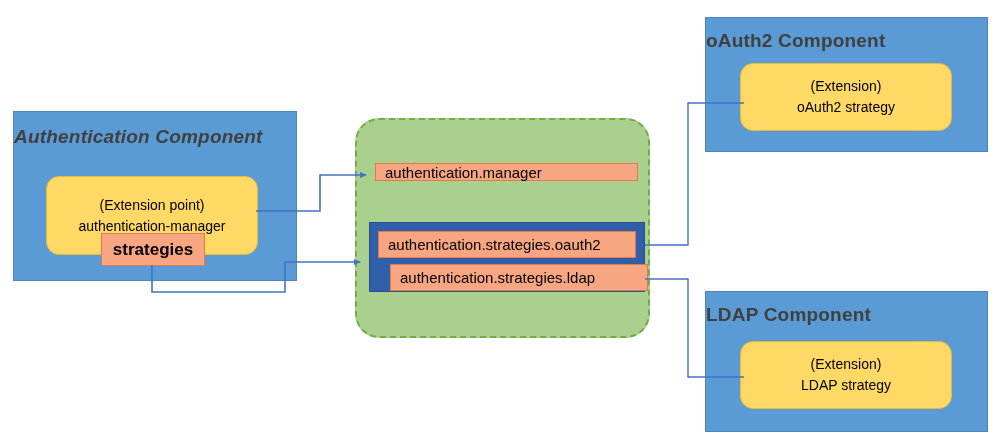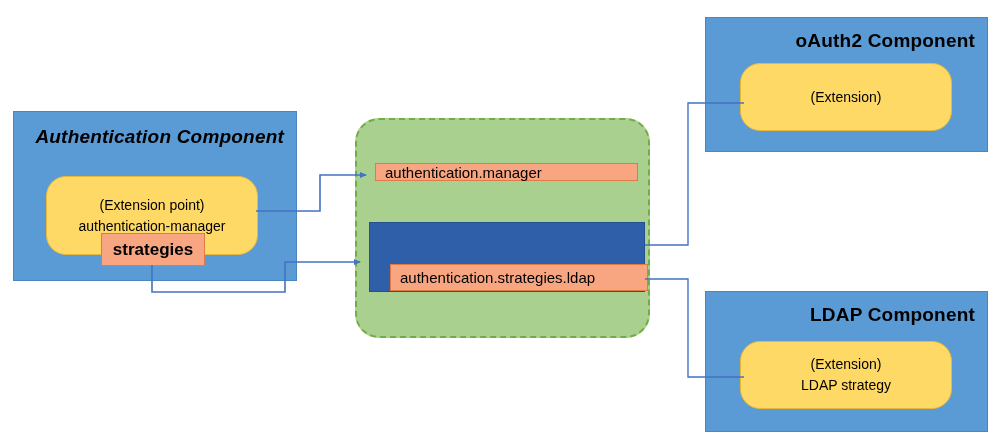--- a/index.html
+++ b/index.html
@@ -33,34 +33,34 @@
     position: absolute;
     background: #5B9BD5;
     border: 1px solid #4A87BE;
     box-sizing: border-box;
     z-index: 2;
   }
   .component-title {
     position: absolute;
     left: 0;
     right: 12px;
-    text-align: right;
-    color: #000000;
+    text-align: left;
+    color: #404040;
     font-size: 19px;
     font-weight: bold;
     letter-spacing: 0.2px;
     white-space: nowrap;
   }
 
   
   .extbox {
     position: absolute;
     background: #FFD966;
     border: 1px solid #E8B93B;
-    border-radius: 20px;
+    border-radius: 13px;
     box-sizing: border-box;
     display: flex;
     flex-direction: column;
     align-items: center;
     justify-content: center;
     color: #000000;
     font-size: 14px;
     line-height: 1.5;
     z-index: 3;
   }
@@ -143,29 +143,31 @@
   <div class="orange centered" style="left:101px; top:233px; width:104px; height:33px;text-align:right;">strategies</div>
 
   <div class="context" style="left:355px; top:118px; width:295px; height:220px;">
     <div class="context-title" style="top:11px;">Context</div>
   </div>
 
   <div class="orange rowlabel" style="left:375px; top:163px; width:263px; height:18px;">authentication.manager</div>
 
   <div class="group-frame" style="left:369px; top:222px; width:276px; height:70px;"></div>
 
+  <div class="orange rowlabel" style="left:378px; top:231px; width:258px; height:27px;">authentication.strategies.oauth2</div>
 
   <div class="orange rowlabel" style="left:378px; top:264px; width:258px; height:27px;margin-left:12px;">authentication.strategies.ldap</div>
 
   <div class="component" style="left:705px; top:17px; width:283px; height:135px;">
     <div class="component-title" style="top:12px;">oAuth2 Component</div>
   </div>
 
   <div class="extbox" style="left:740px; top:63px; width:212px; height:68px;">
     <span class="ln">(Extension)</span>
+    <span class="ln">oAuth2 strategy</span>
   </div>
 
   <div class="component" style="left:705px; top:291px; width:283px; height:141px;">
     <div class="component-title" style="top:12px;">LDAP Component</div>
   </div>
 
   <div class="extbox" style="left:740px; top:341px; width:212px; height:68px;">
     <span class="ln">(Extension)</span>
     <span class="ln">LDAP strategy</span>
   </div>

